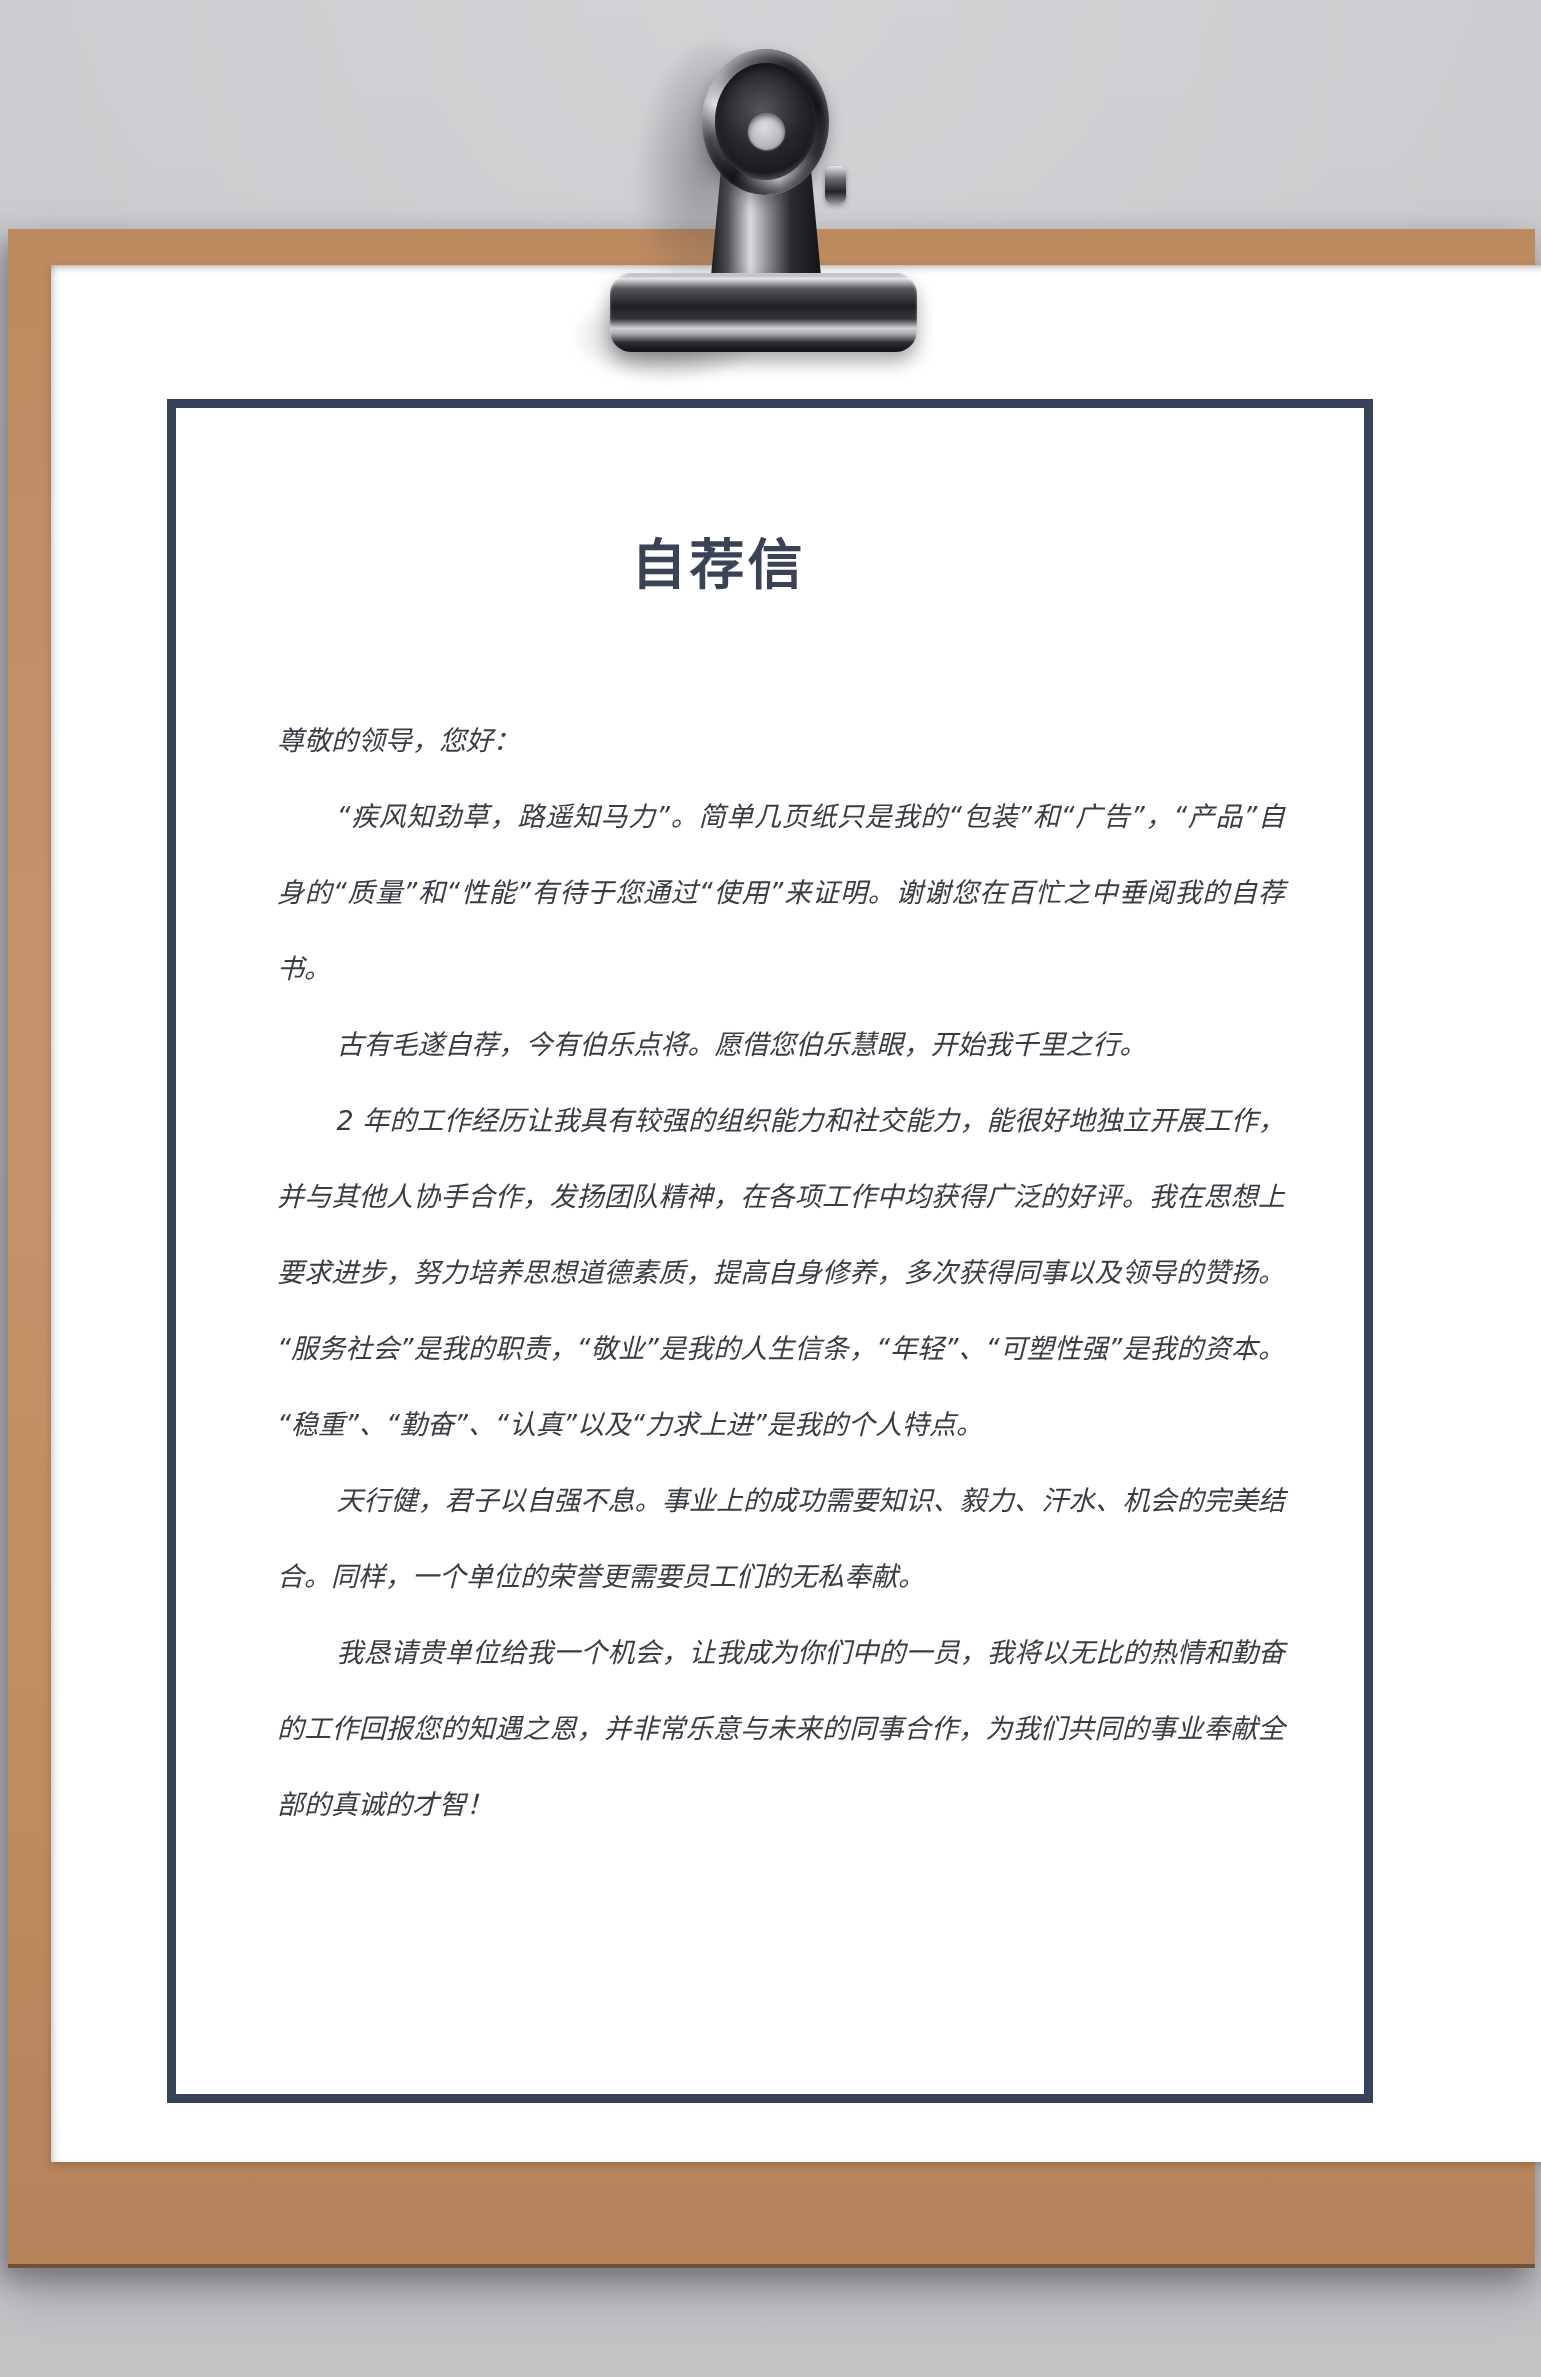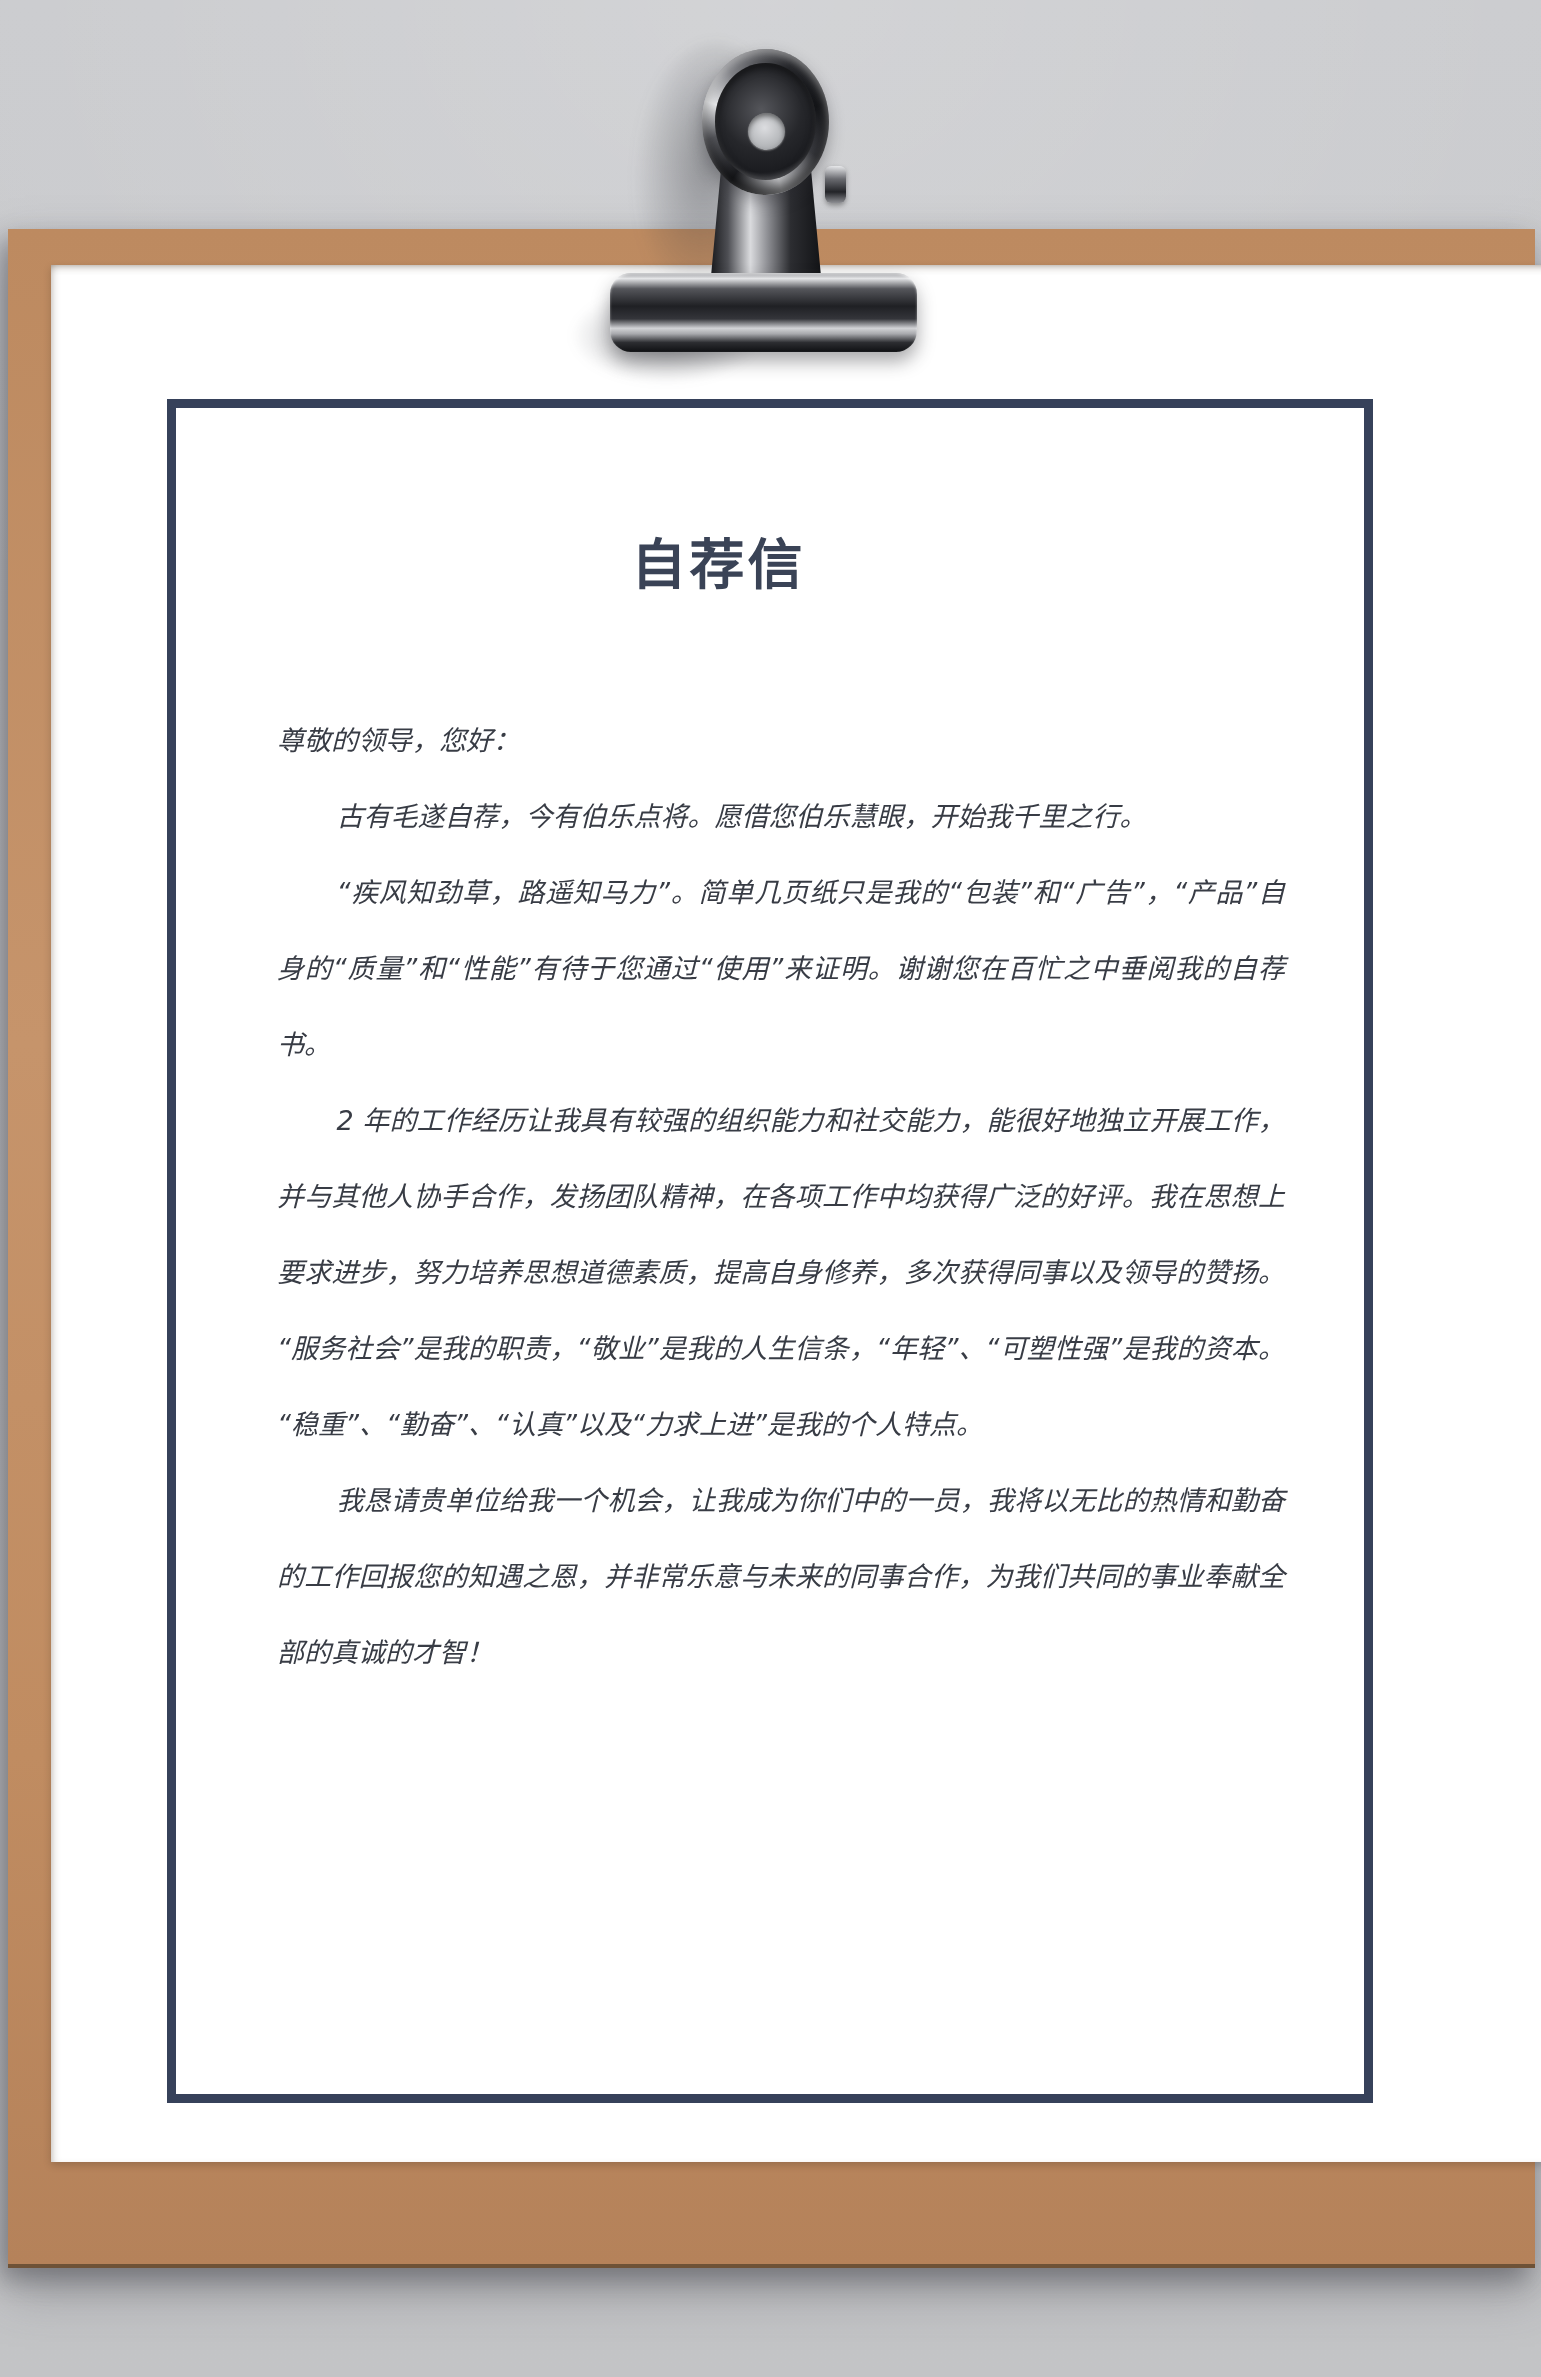--- a/index.html
+++ b/index.html
@@ -105,23 +105,24 @@
 <div class="stage">
 
   <div class="clipboard">
     <div class="paper">
       <div class="frame"></div>
 
       <h1 class="title">自荐信</h1>
 
       <div class="letter-body">
         <p class="greeting">尊敬的领导，您好：</p>
+        <p>“疾风知劲草，路遥知马力”。简单几页纸只是我的“包装”和“广告”，“产品”自身的“质量”和“性能”有待于您通过“使用”来证明。谢谢您在百忙之中垂阅我的自荐书。</p>
         <p>古有毛遂自荐，今有伯乐点将。愿借您伯乐慧眼，开始我千里之行。</p>
-        <p>“疾风知劲草，路遥知马力”。简单几页纸只是我的“包装”和“广告”，“产品”自身的“质量”和“性能”有待于您通过“使用”来证明。谢谢您在百忙之中垂阅我的自荐书。</p>
         <p>2 年的工作经历让我具有较强的组织能力和社交能力，能很好地独立开展工作，并与其他人协手合作，发扬团队精神，在各项工作中均获得广泛的好评。我在思想上要求进步，努力培养思想道德素质，提高自身修养，多次获得同事以及领导的赞扬。“服务社会”是我的职责，“敬业”是我的人生信条，“年轻”、“可塑性强”是我的资本。“稳重”、“勤奋”、“认真”以及“力求上进”是我的个人特点。</p>
+        <p>天行健，君子以自强不息。事业上的成功需要知识、毅力、汗水、机会的完美结合。同样，一个单位的荣誉更需要员工们的无私奉献。</p>
         <p>我恳请贵单位给我一个机会，让我成为你们中的一员，我将以无比的热情和勤奋的工作回报您的知遇之恩，并非常乐意与未来的同事合作，为我们共同的事业奉献全部的真诚的才智！</p>
       </div>
     </div>
   </div>
 
   <div class="clip">
     <div class="wall-shadow"></div>
     <div class="lever"></div>
     <div class="neck"></div>
     <div class="bar-shadow"></div>

